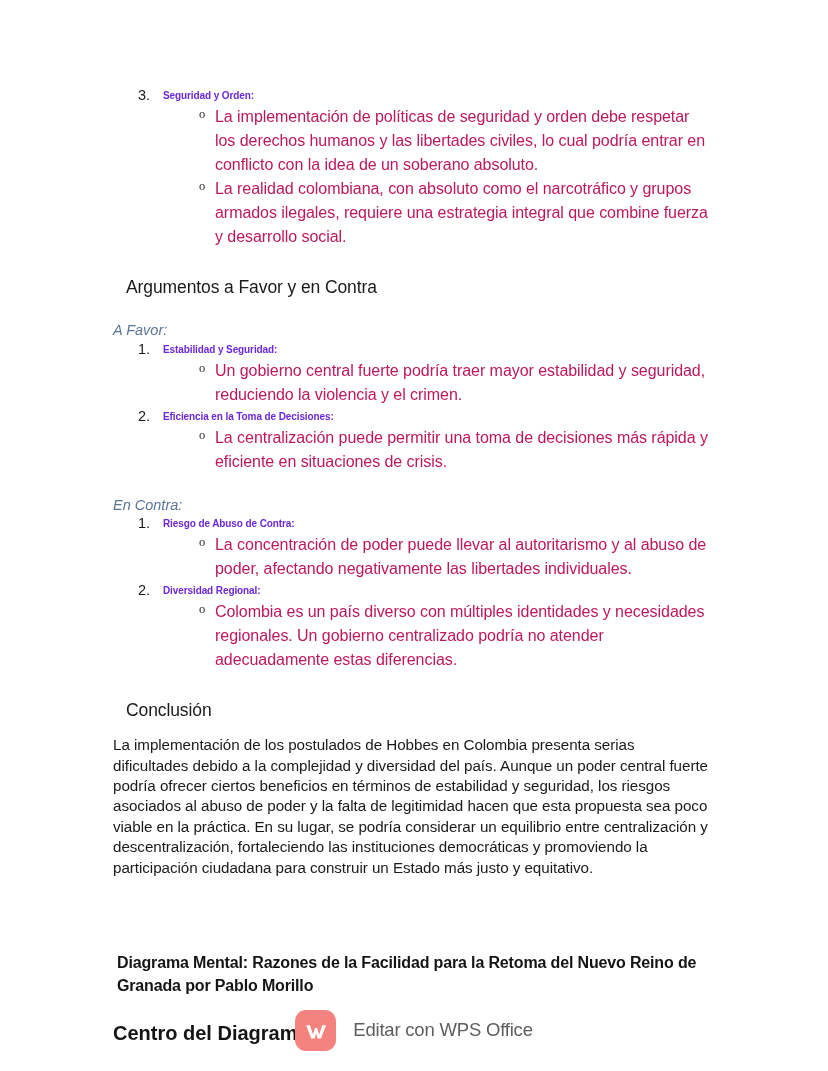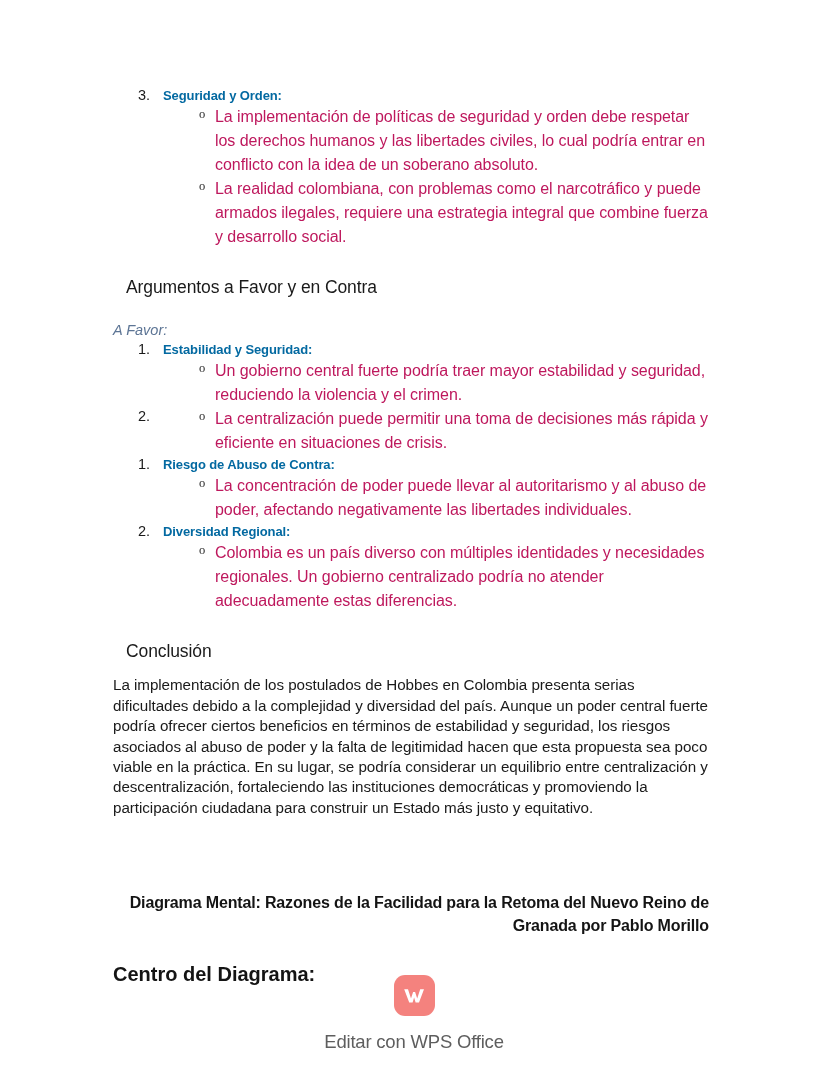--- a/index.html
+++ b/index.html
@@ -52,21 +52,20 @@
     margin: 0;
   }
 
   .h-bold-title {
     font-size: 16px;
     font-weight: 700;
     color: #141414;
     line-height: 1.42;
     margin: 4px;
     letter-spacing: -0.15px;
-    text-align: right;
   }
 
   .h-bold-small {
     font-size: 20px;
     font-weight: 700;
     color: #141414;
     line-height: 1.4;
     margin: 0;
   }
 
@@ -96,23 +95,23 @@
     left: 25px;
     top: 0;
     width: 20px;
     text-align: left;
     font-size: 14.5px;
     font-weight: 400;
     color: #1a1a1a;
     line-height: 19px;
   }
   .li-title {
-    font-size: 13px;
+    font-size: 10px;
     font-weight: 700;
-    color: #0369a1;
+    color: #6d28d9;
     line-height: 19px;
     display: block;
     letter-spacing: -0.1px;
   }
 
   ul.sub-list {
     list-style: none;
     margin: 0;
     padding: 0;
   }
@@ -151,21 +150,20 @@
   
   .footer-wm {
     position: absolute;
     left: 0;
     right: 0;
     bottom: 20px;
     display: flex;
     align-items: center;
     justify-content: center;
     gap: 17px;
-    flex-direction: column;
   }
   .wps-logo {
     width: 41px;
     height: 41px;
     border-radius: 11px;
     background: #f4827e;
     display: flex;
     align-items: center;
     justify-content: center;
     flex: 0 0 auto;
@@ -190,21 +188,21 @@
       <li>
         <span class="num-marker">3.</span>
         <span class="li-title">Seguridad y Orden:</span>
         <ul class="sub-list">
           <li>
             <span class="sub-marker">o</span>
             <span class="sub-text">La implementación de políticas de seguridad y orden debe respetar los derechos humanos y las libertades civiles, lo cual podría entrar en conflicto con la idea de un soberano absoluto.</span>
           </li>
           <li>
             <span class="sub-marker">o</span>
-            <span class="sub-text">La realidad colombiana, con problemas como el narcotráfico y puede armados ilegales, requiere una estrategia integral que combine fuerza y desarrollo social.</span>
+            <span class="sub-text">La realidad colombiana, con absoluto como el narcotráfico y grupos armados ilegales, requiere una estrategia integral que combine fuerza y desarrollo social.</span>
           </li>
         </ul>
       </li>
     </ol>
 
     <h2 class="h-section sp-sec-head">Argumentos a Favor y en Contra</h2>
 
     <p class="subhead-italic sp-sub-italic">A Favor:</p>
 
     <ol class="num-list sp-list-top">
@@ -213,29 +211,31 @@
         <span class="li-title">Estabilidad y Seguridad:</span>
         <ul class="sub-list">
           <li>
             <span class="sub-marker">o</span>
             <span class="sub-text">Un gobierno central fuerte podría traer mayor estabilidad y seguridad, reduciendo la violencia y el crimen.</span>
           </li>
         </ul>
       </li>
       <li>
         <span class="num-marker">2.</span>
+        <span class="li-title">Eficiencia en la Toma de Decisiones:</span>
         <ul class="sub-list">
           <li>
             <span class="sub-marker">o</span>
             <span class="sub-text">La centralización puede permitir una toma de decisiones más rápida y eficiente en situaciones de crisis.</span>
           </li>
         </ul>
       </li>
     </ol>
 
+    <p class="subhead-italic sp-after-list">En Contra:</p>
 
     <ol class="num-list sp-list-top">
       <li>
         <span class="num-marker">1.</span>
         <span class="li-title">Riesgo de Abuso de Contra:</span>
         <ul class="sub-list">
           <li>
             <span class="sub-marker">o</span>
             <span class="sub-text">La concentración de poder puede llevar al autoritarismo y al abuso de poder, afectando negativamente las libertades individuales.</span>
           </li>

